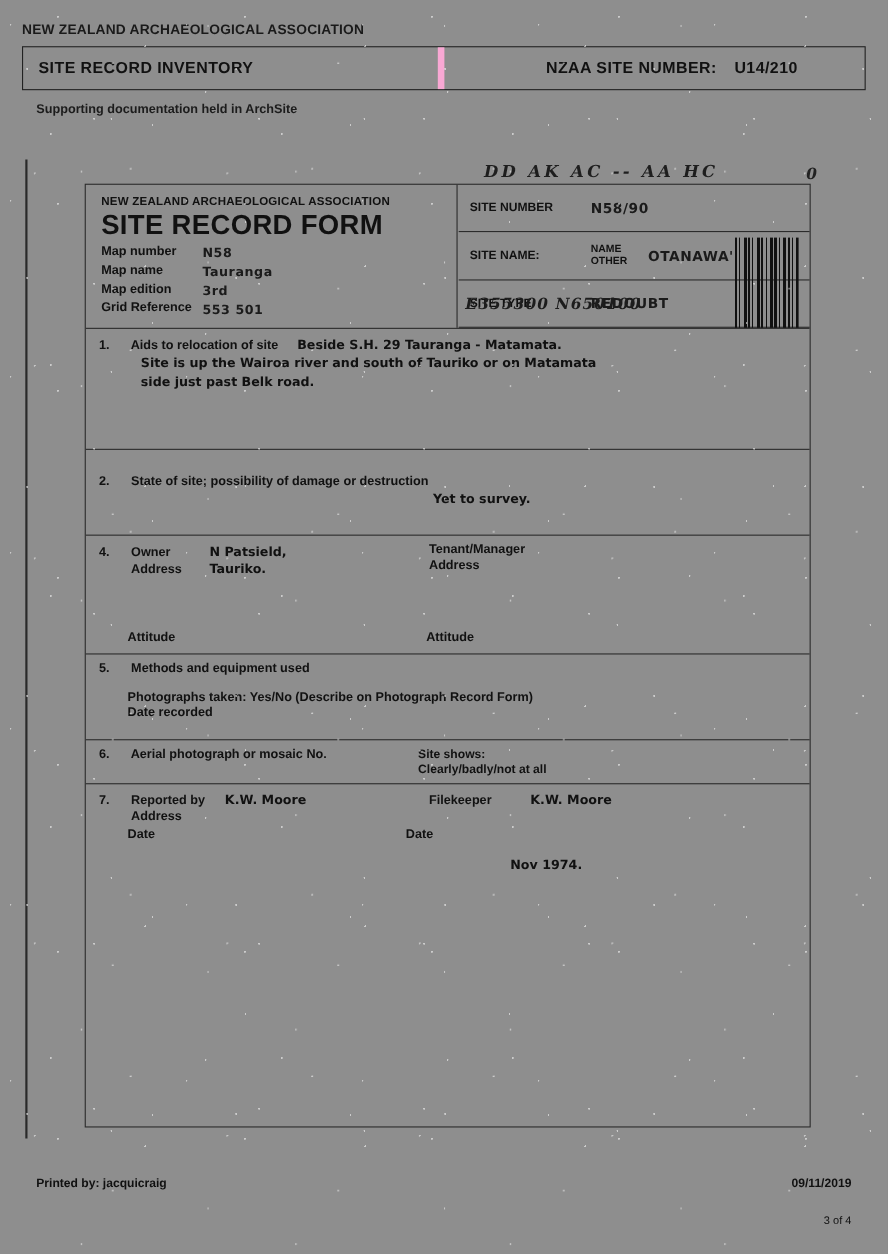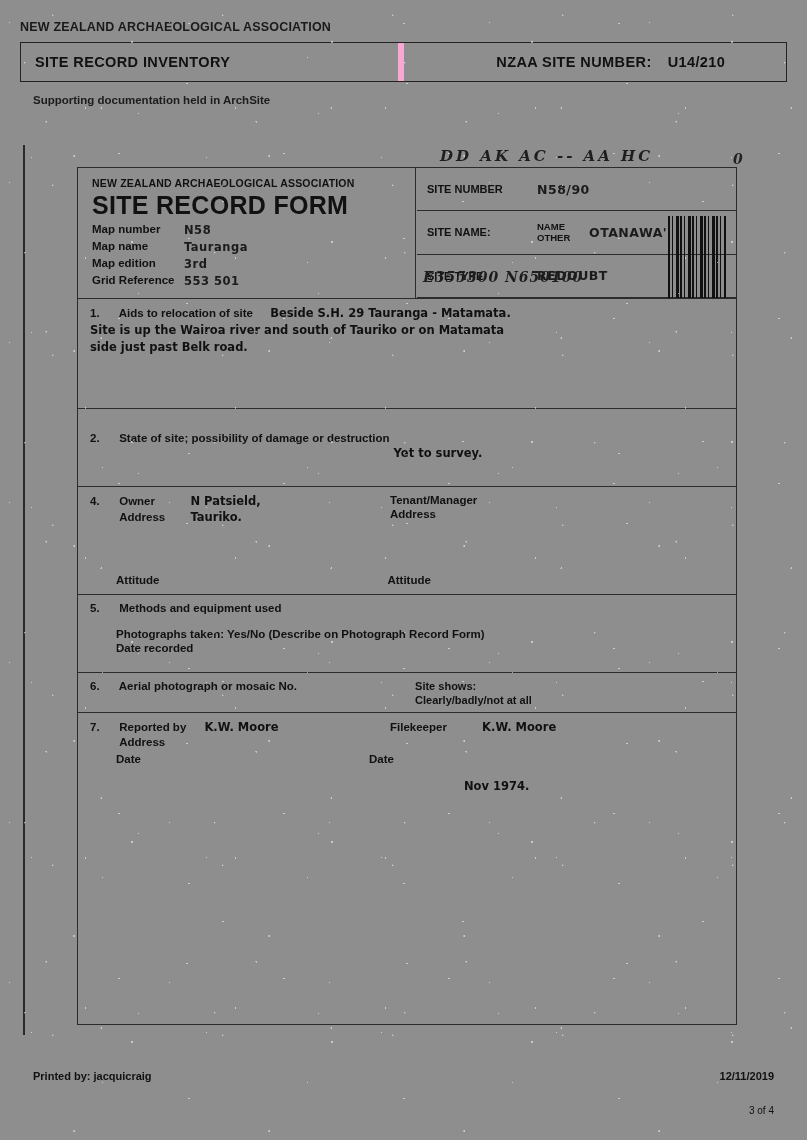--- a/index.html
+++ b/index.html
@@ -199,40 +199,40 @@
     box-sizing: border-box;
     padding: 7px 10px 7px 12px;
     font-size: 11.5px;
     font-weight: bold;
   }
   .num { display: inline-block; width: 26px; }
   .note { font-style: italic; font-weight: bold; font-size: 9.6px; }
   .hline { font-family: "DejaVu Sans", sans-serif; font-weight: bold; margin-top: 26px; }
 
   .s1 { height: 110px; }
-  .s1 .l2 { margin-top: 3px; }
+  .s1 .l2 { margin-left: 38px; margin-top: 3px; }
   .s2 { height: 62px; margin-top: 16px; }
   .s2 .c { text-align: center; margin-top: 2px; margin-left: 60px; }
   .s3 { height: 258px; }
   .s4 { height: 108px; }
   .s5 { height: 78px; }
   .s6 { height: 40px; }
   .s7 { height: 88px; border-bottom: none; }
 
   .cols { display: flex; }
   .cols .c1 { width: 300px; }
   .cols .c2 { flex: 1; }
   .lbl { display: inline-block; width: 68px; }
   .rowline { margin-top: 2px; }
 
   .attitude-row { position: absolute; left: 12px; bottom: 8px; width: 640px; display: flex; }
   .attitude-row .a2 { margin-left: 228px; }
 
   .s6inner { display: flex; align-items: flex-start; }
-  .siteshows { margin-left: 118px; font-size: 11px; line-height: 1.25; }
+  .siteshows { margin-left: 83px; font-size: 11px; line-height: 1.25; }
 
   .date-row { position: absolute; left: 12px; bottom: 8px; width: 640px; display: flex; }
   .date-row .d2 { margin-left: 228px; }
   .date-row .dv { margin-left: 70px; font-family: "DejaVu Sans", sans-serif; }
 
   
   .footer-left {
     position: absolute;
     left: 33px; bottom: 58px;
     font-size: 11px; font-weight: bold;
@@ -405,17 +405,17 @@
           <span class="dv hline">Nov  1974.</span>
         </div>
       </div>
 
     </div>
 
     <div class="grid-annot hand">E355300   N650100</div>
   </div>
 
   <div class="footer-left">Printed by: jacquicraig</div>
-  <div class="footer-right">12/11/2019</div>
+  <div class="footer-right">09/11/2019</div>
   <div class="footer-page">3 of 4</div>
 
   <div class="noise"></div>
 </div>
 
 </body></html>

